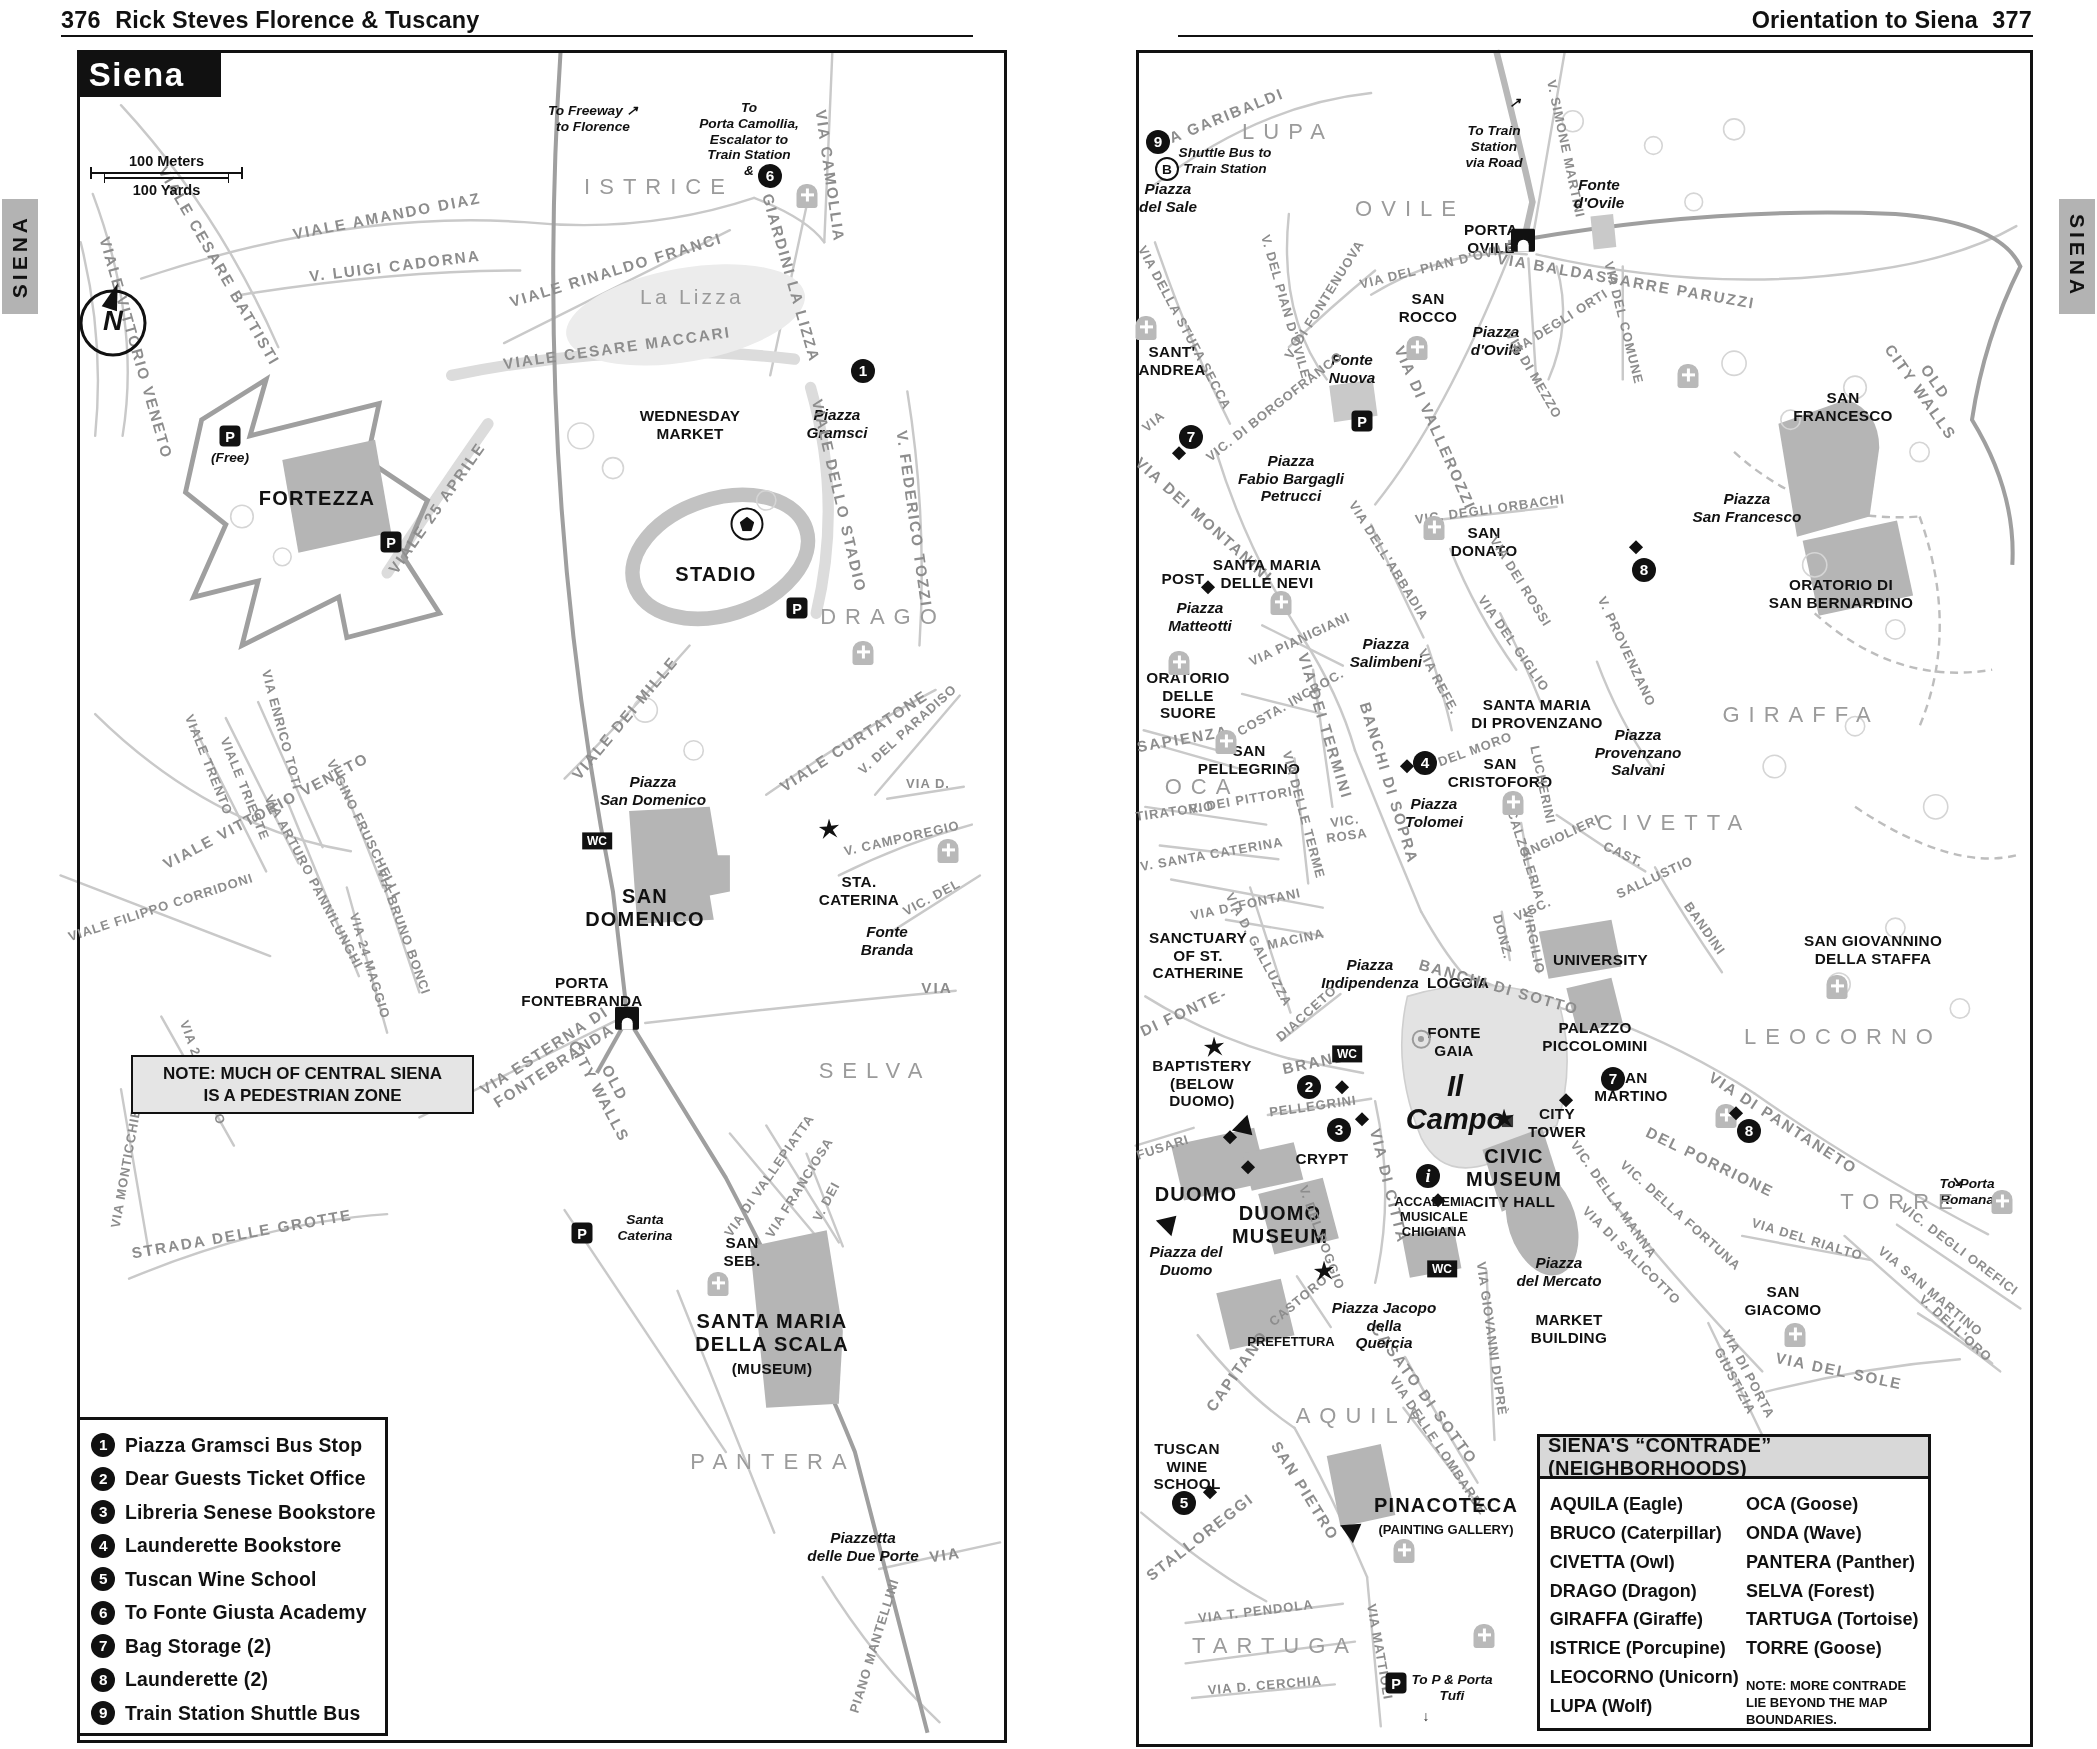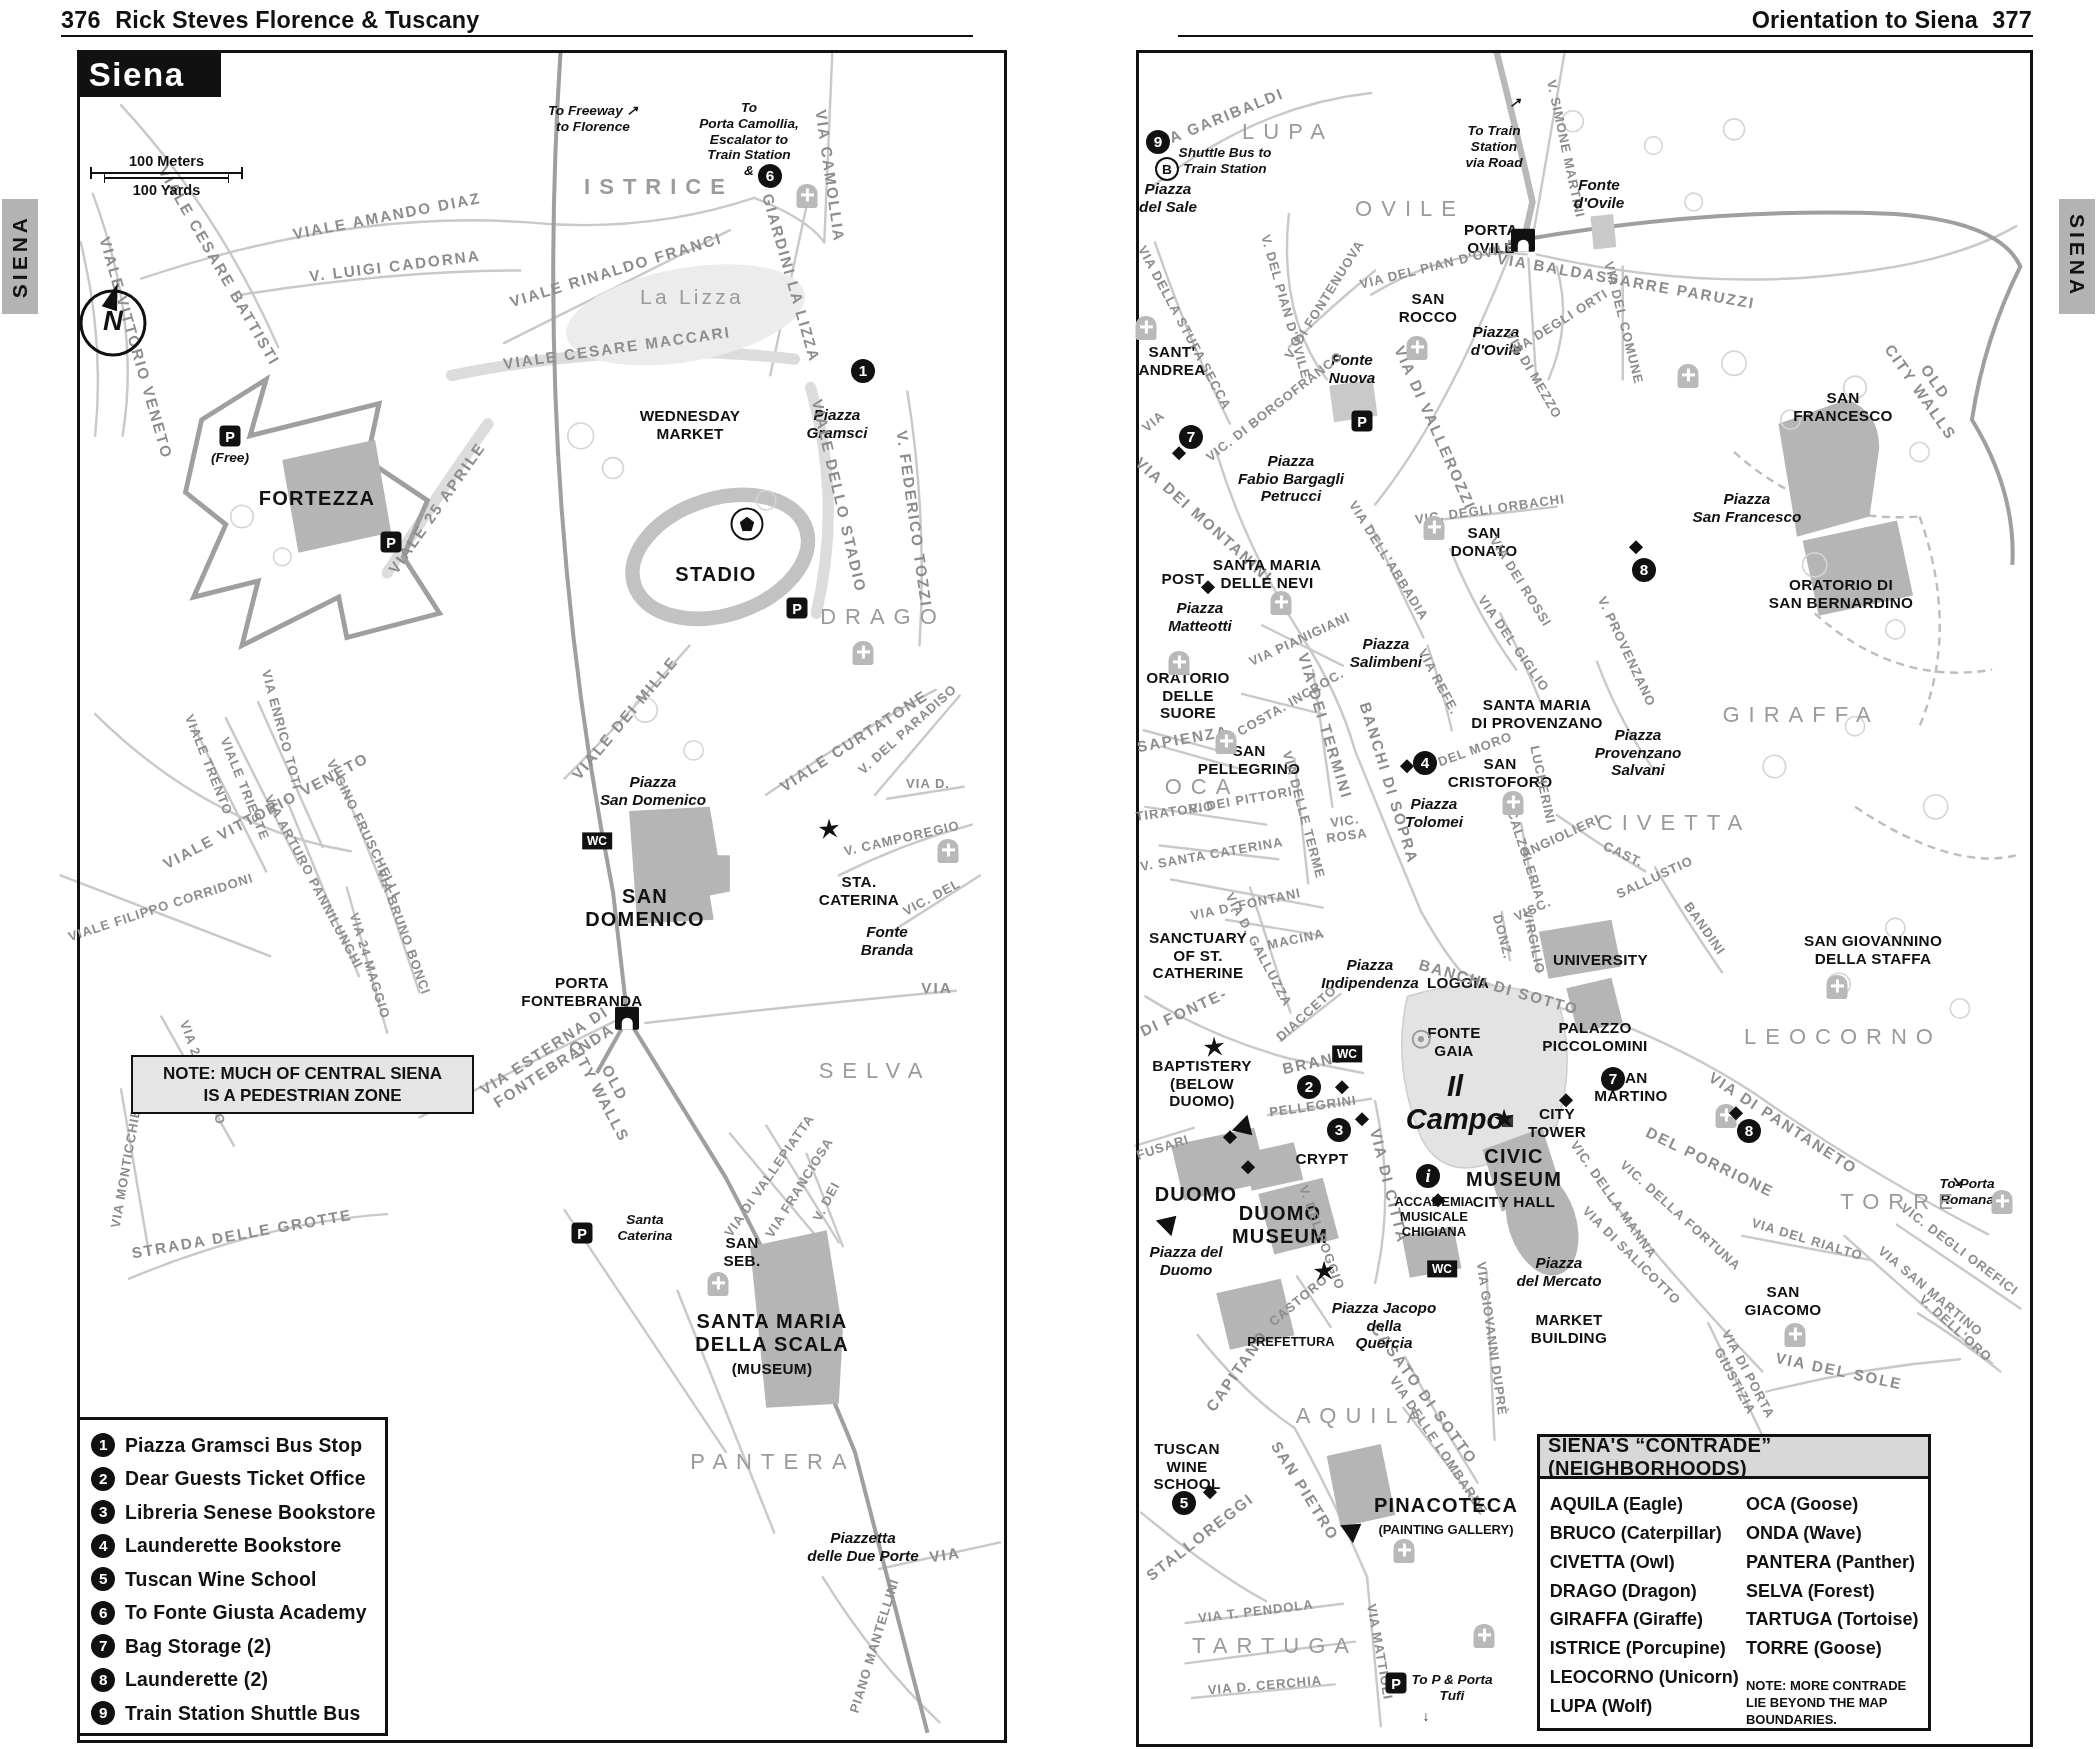--- a/index.html
+++ b/index.html
@@ -382,21 +382,21 @@
   </div>
 
   <div id="labels">
       <div class="lab an" style="left: 593px; top: 119px;">To Freeway ↗
 to Florence</div>
       <div class="lab an" style="left: 749px; top: 139px;">To
 Porta Camollia,
 Escalator to
 Train Station
 &amp;</div>
-      <div class="lab ct" style="left: 659px; top: 187px; font-weight: bold;">ISTRICE</div>
+      <div class="lab ct" style="left: 659px; top: 187px;">ISTRICE</div>
       <div class="lab st" style="left: 387px; top: 216px; transform: translate(-50%, -50%) rotate(-11deg);">VIALE AMANDO DIAZ</div>
       <div class="lab st" style="left: 395px; top: 266px; transform: translate(-50%, -50%) rotate(-7deg);">V. LUIGI CADORNA</div>
       <div class="lab st" style="left: 219px; top: 266px; transform: translate(-50%, -50%) rotate(60deg);">VIALE CESARE BATTISTI</div>
       <div class="lab st" style="left: 136px; top: 348px; transform: translate(-50%, -50%) rotate(74deg);">VIALE VITTORIO VENETO</div>
       <div class="lab st" style="left: 616px; top: 270px; transform: translate(-50%, -50%) rotate(-17deg);">VIALE RINALDO FRANCI</div>
       <div class="lab ct2" style="left: 692px; top: 297px;">La Lizza</div>
       <div class="lab st" style="left: 617px; top: 348px; transform: translate(-50%, -50%) rotate(-8deg);">VIALE CESARE MACCARI</div>
       <div class="lab st" style="left: 791px; top: 278px; transform: translate(-50%, -50%) rotate(74deg);">GIARDINI LA LIZZA</div>
       <div class="lab st" style="left: 830px; top: 176px; transform: translate(-50%, -50%) rotate(82deg);">VIA CAMOLLIA</div>
       <div class="lab pz" style="left: 837px; top: 424px;">Piazza

